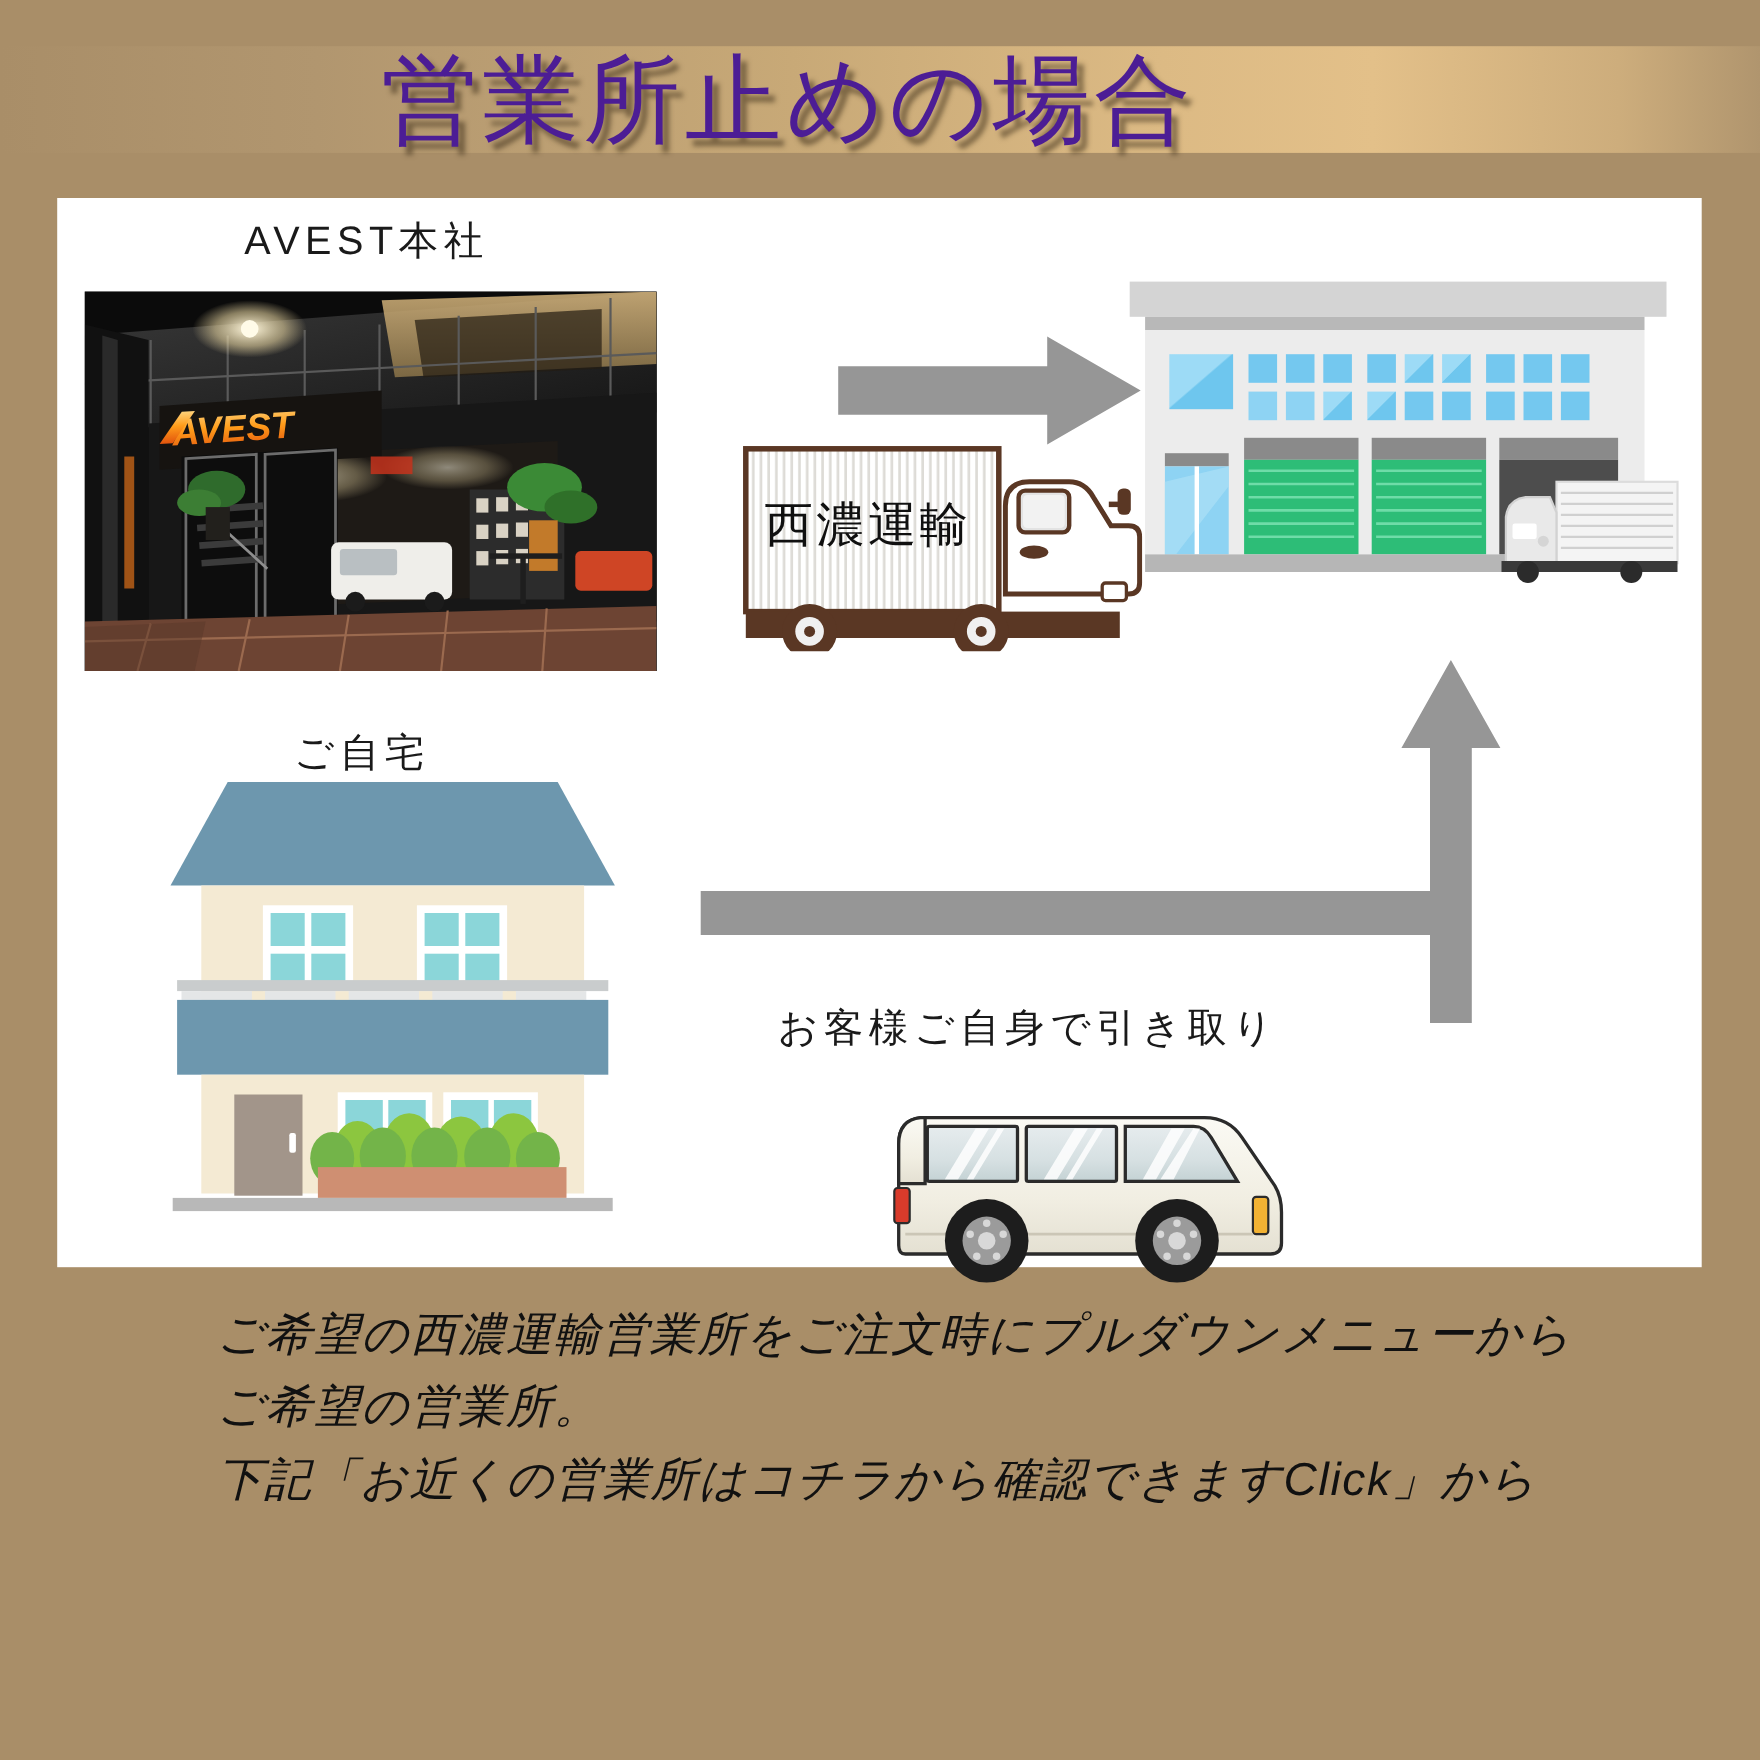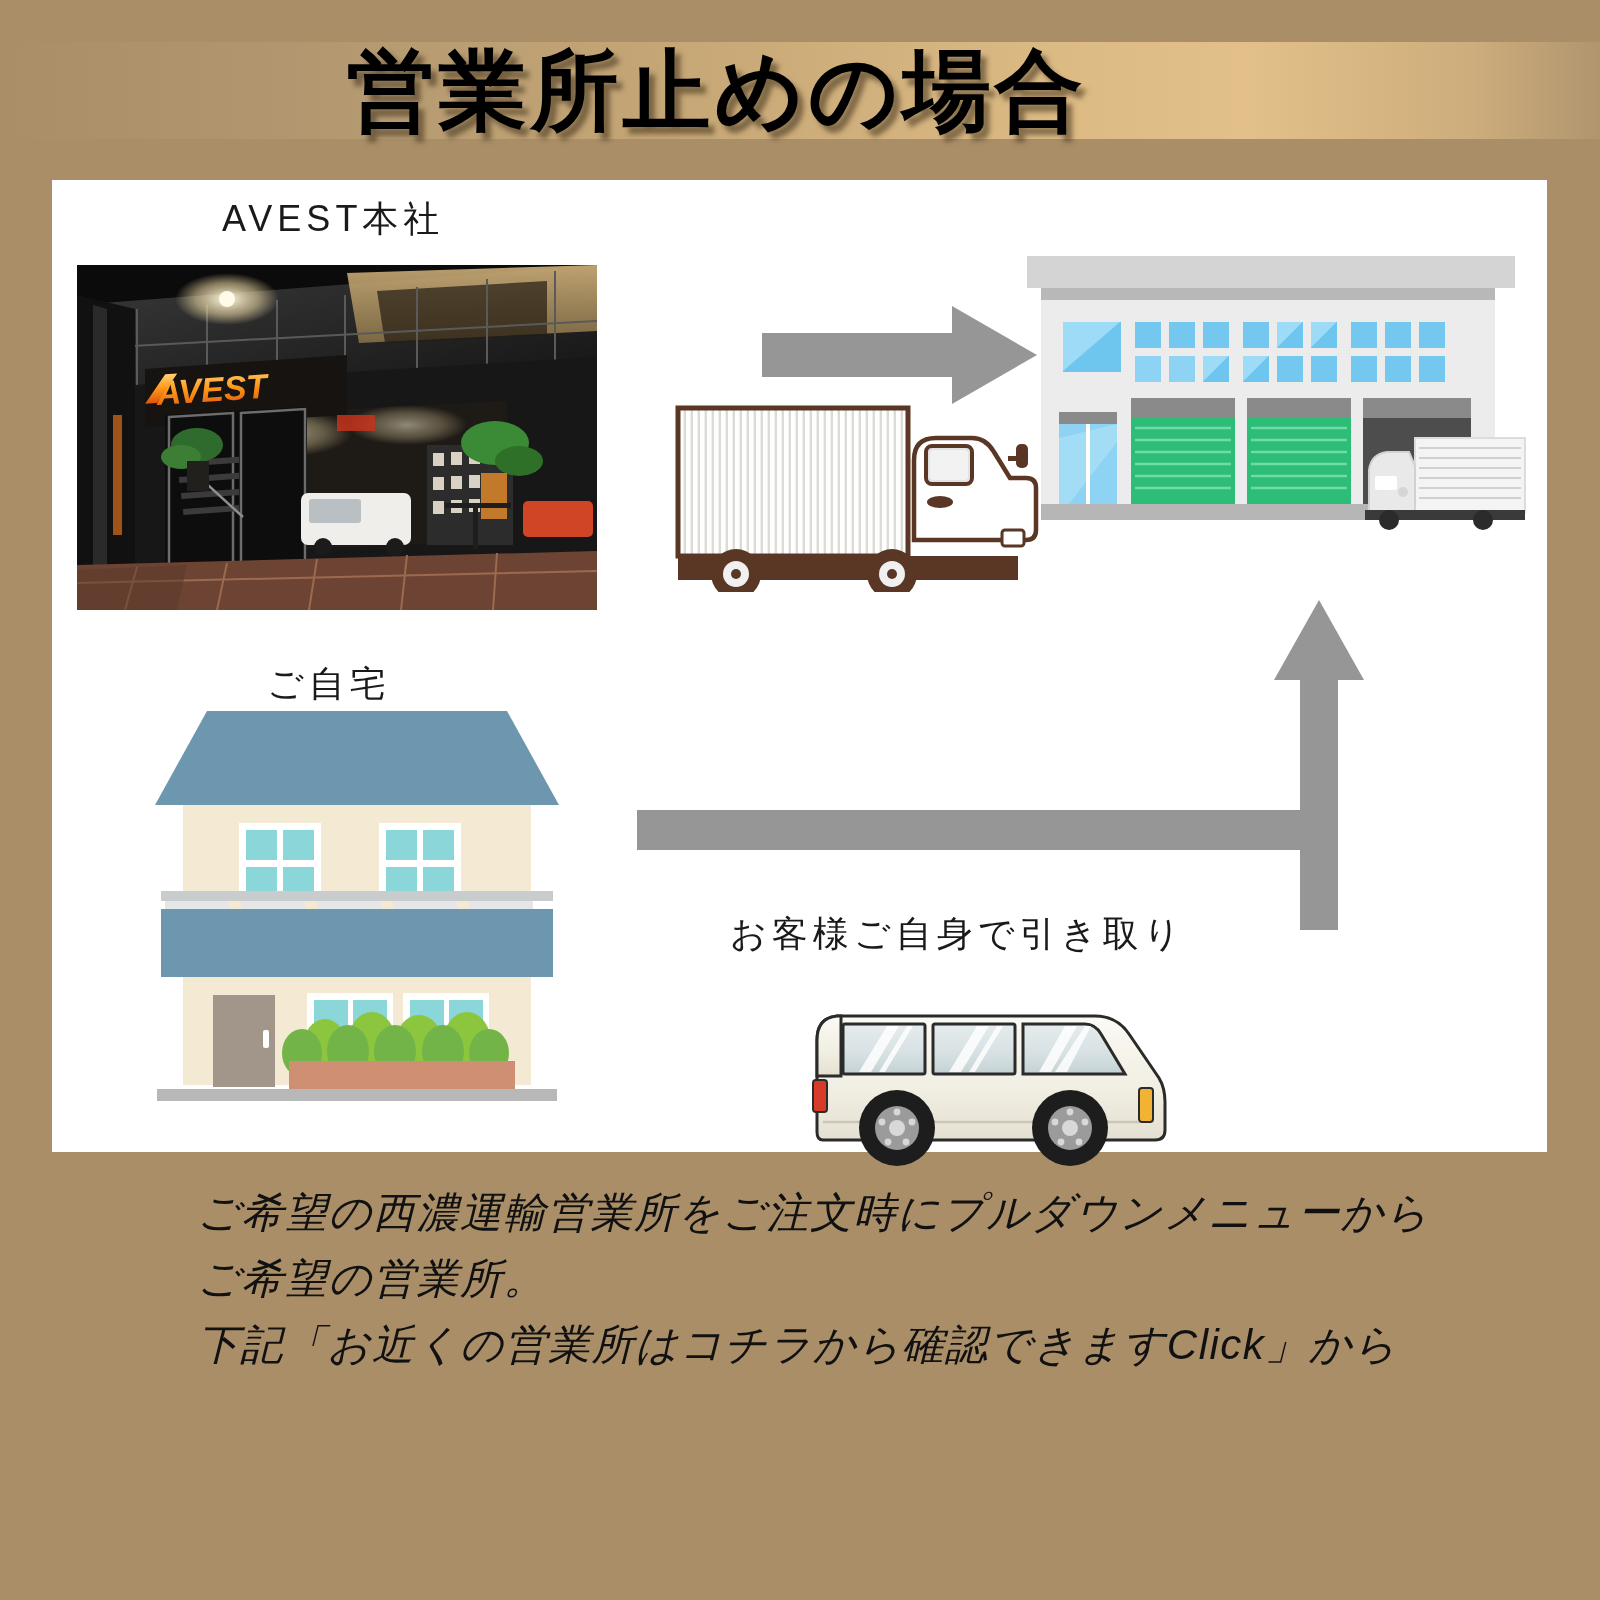--- a/index.html
+++ b/index.html
@@ -21,22 +21,22 @@
     left: 0; top: 42px;
     width: 1600px; height: 97px;
     background: linear-gradient(90deg, #a98e68 0%, #b1966f 18%, #c8a977 45%, #dcba84 66%, #e3c089 78%, #cdad7c 92%, #b0956e 100%);
   }
   #page-title {
     position: absolute;
     left: 0; top: 30px;
     width: 1433px;
     text-align: center;
     font-size: 88px;
-    font-weight: bold;
-    color: #000000;
+    font-weight: normal;
+    color: #4c1d95;
     letter-spacing: 4px;
     line-height: 122px;
     text-shadow: 6px 7px 5px rgba(60,45,25,0.55);
     white-space: nowrap;
   }
   
   #card {
     position: absolute;
     left: 52px; top: 180px;
     width: 1495px; height: 972px;
@@ -55,21 +55,21 @@
   #avest-photo {
     position: absolute;
     left: 25px; top: 85px;
     width: 520px; height: 345px;
     background: #090909;
     overflow: hidden;
   }
   
   #depot-label { left: 1010px; top: 12px; }
   #home-label  { left: 215px; top: 480px; font-family: Liberation Serif, serif; }
-  #pickup-label{ left: 678px; top: 730px; }
+  #pickup-label{ left: 655px; top: 730px; }
   
   #arrow-right { position: absolute; left: 633px; top: 120px; }
   #arrow-l     { position: absolute; left: 525px; top: 340px; }
   
   #seino-truck { position: absolute; left: 620px; top: 222px; }
   .seino-text {
     position: absolute;
     left: 643px; top: 268px;
     font-size: 44px;
     letter-spacing: 3px;
@@ -266,20 +266,21 @@
 
       <circle cx="64" cy="172" r="25" fill="#5a3724"></circle>
       <circle cx="64" cy="172" r="13" fill="#f0f0f0"></circle>
       <circle cx="64" cy="172" r="5" fill="#5a3724"></circle>
       <circle cx="220" cy="172" r="25" fill="#5a3724"></circle>
       <circle cx="220" cy="172" r="13" fill="#f0f0f0"></circle>
       <circle cx="220" cy="172" r="5" fill="#5a3724"></circle>
 
       <rect x="330" y="128" width="22" height="16" rx="3" fill="#ffffff" stroke="#5a3724" stroke-width="3"></rect>
     </svg>
+    <div class="seino-text">西濃運輸</div>
 
     <svg id="depot" width="540" height="310" viewBox="0 0 540 310">
       <defs>
         <linearGradient id="winShine" x1="0" y1="0" x2="1" y2="1">
           <stop offset="0%" stop-color="#9ddbf6"></stop>
           <stop offset="48%" stop-color="#9ddbf6"></stop>
           <stop offset="50%" stop-color="#6ec6ee"></stop>
           <stop offset="100%" stop-color="#6ec6ee"></stop>
         </linearGradient>
       </defs>

